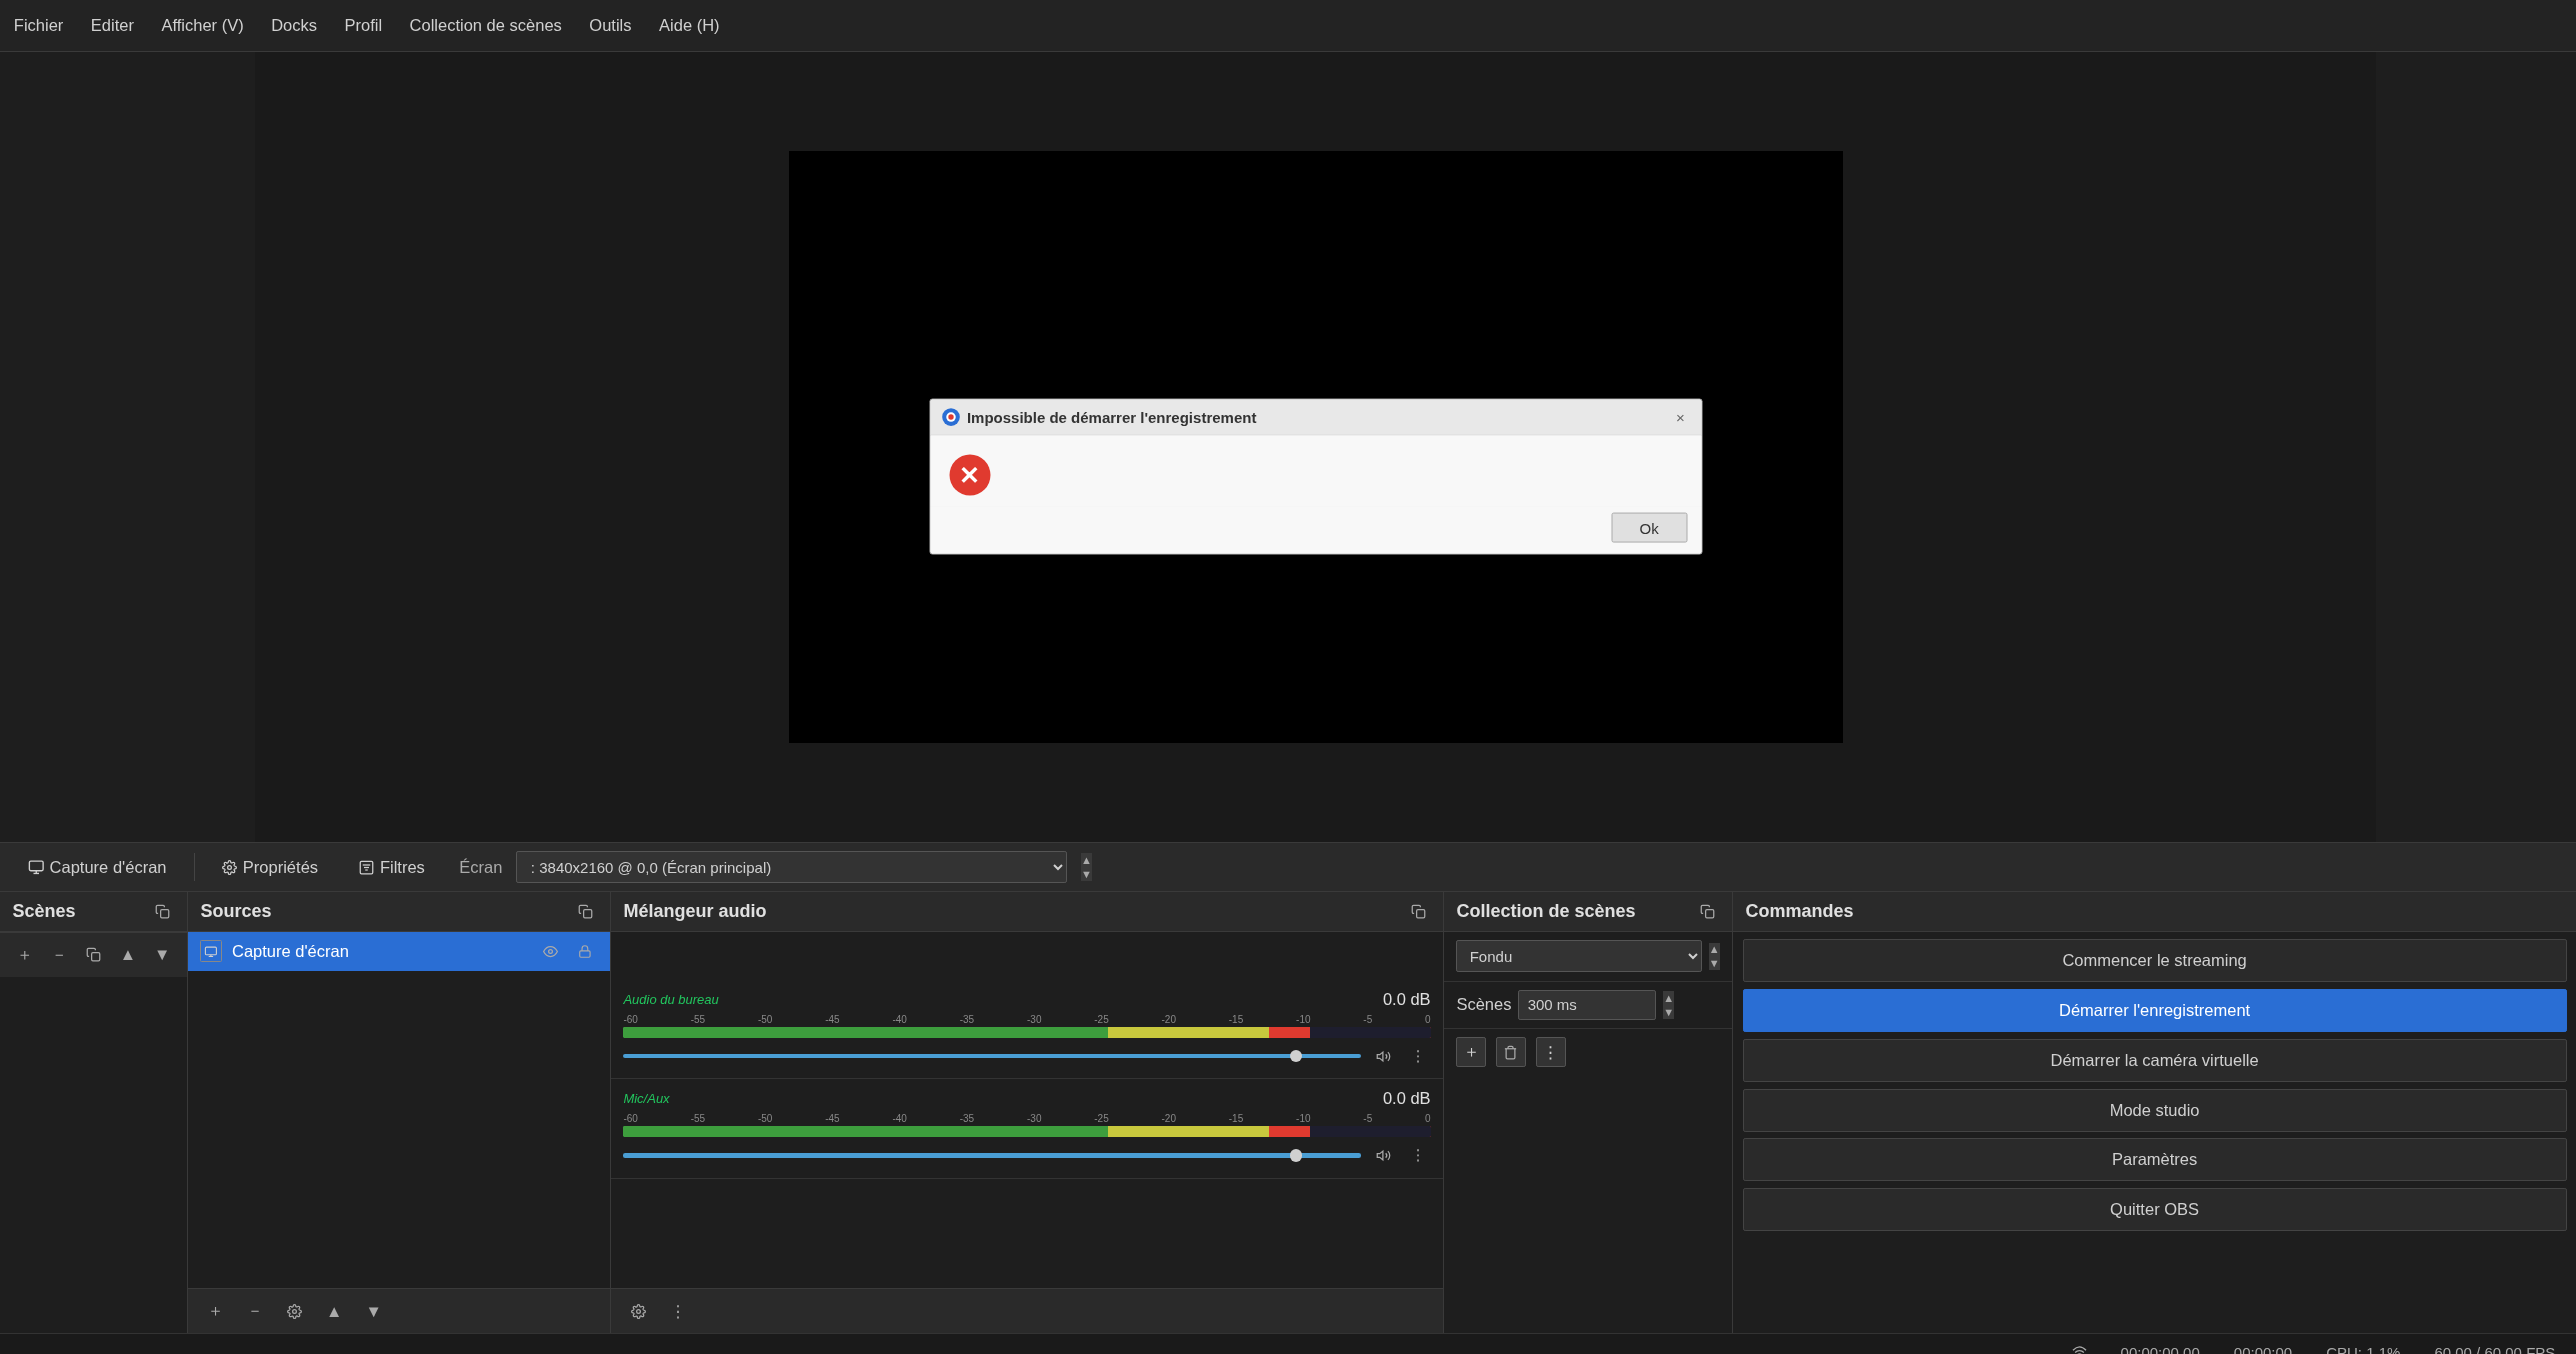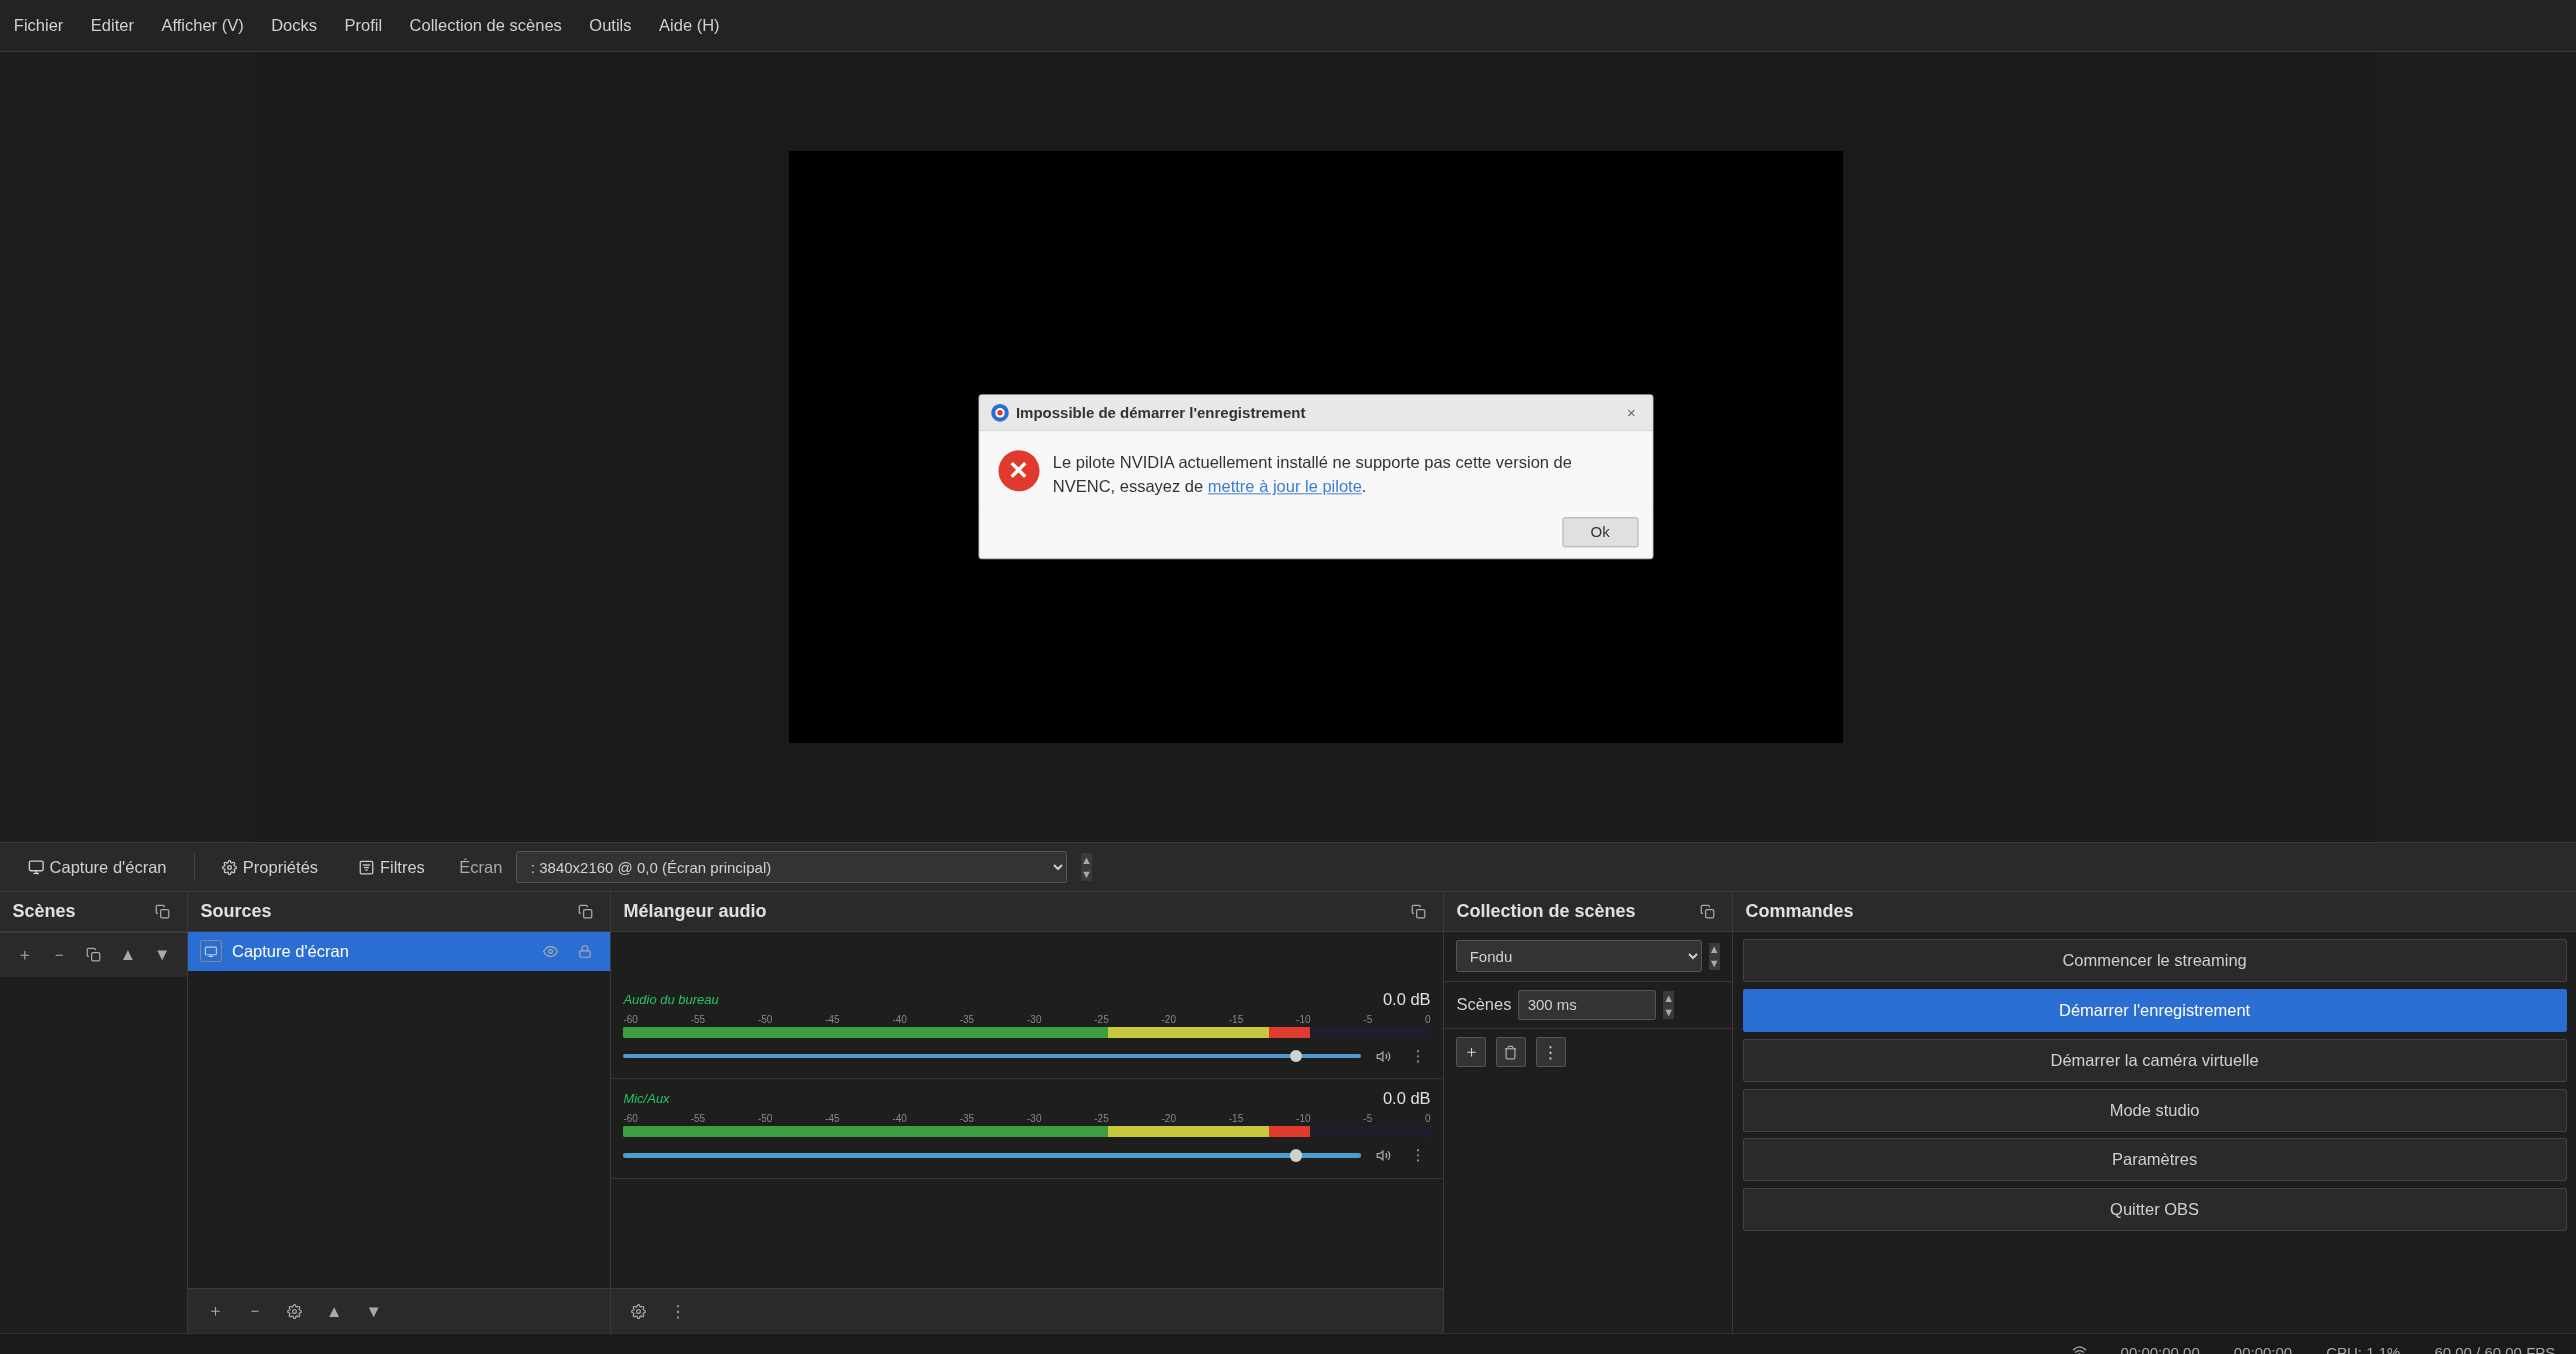--- a/index.html
+++ b/index.html
@@ -74,21 +74,21 @@
       display: flex;
       align-items: center;
       justify-content: center;
       z-index: 100;
     }
 
     .dialog {
       background: #f0f0f0;
       border: 0.7px solid #aaa;
       border-radius: 2.8px;
-      width: 675px;
+      width: 773px;
       box-shadow: 0 5.5px 22px rgba(0,0,0,0.7);
       position: absolute;
       top: 55%;
       left: 50%;
       transform: translate(-50%, -50%);
     }
 
     .dialog-titlebar {
       display: flex;
       align-items: center;
@@ -588,23 +588,20 @@
                   <circle cx="14" cy="14" r="13" fill="#2a6ed4"></circle>
                   <circle cx="14" cy="14" r="7" fill="#fff"></circle>
                   <circle cx="14" cy="14" r="4" fill="#e03a2f"></circle>
                 </svg>
                 <span class="dialog-title-text">Impossible de démarrer l'enregistrement</span>
               </div>
               <button class="dialog-close-btn">×</button>
             </div>
             <div class="dialog-body">
               <div class="dialog-error-icon">✕</div>
-              <div class="dialog-message">
-                <span>Le pilote NVIDIA actuellement installé ne supporte pas cette version de NVENC, essayez de </span><a class="dialog-link">mettre à jour le pilote</a><span>.</span>
-              </div>
             </div>
             <div class="dialog-footer">
               <button class="dialog-ok-btn">Ok</button>
             </div>
           </div>
         </div>
       </div>
     </div>
 
     <div class="preview-right"></div>

